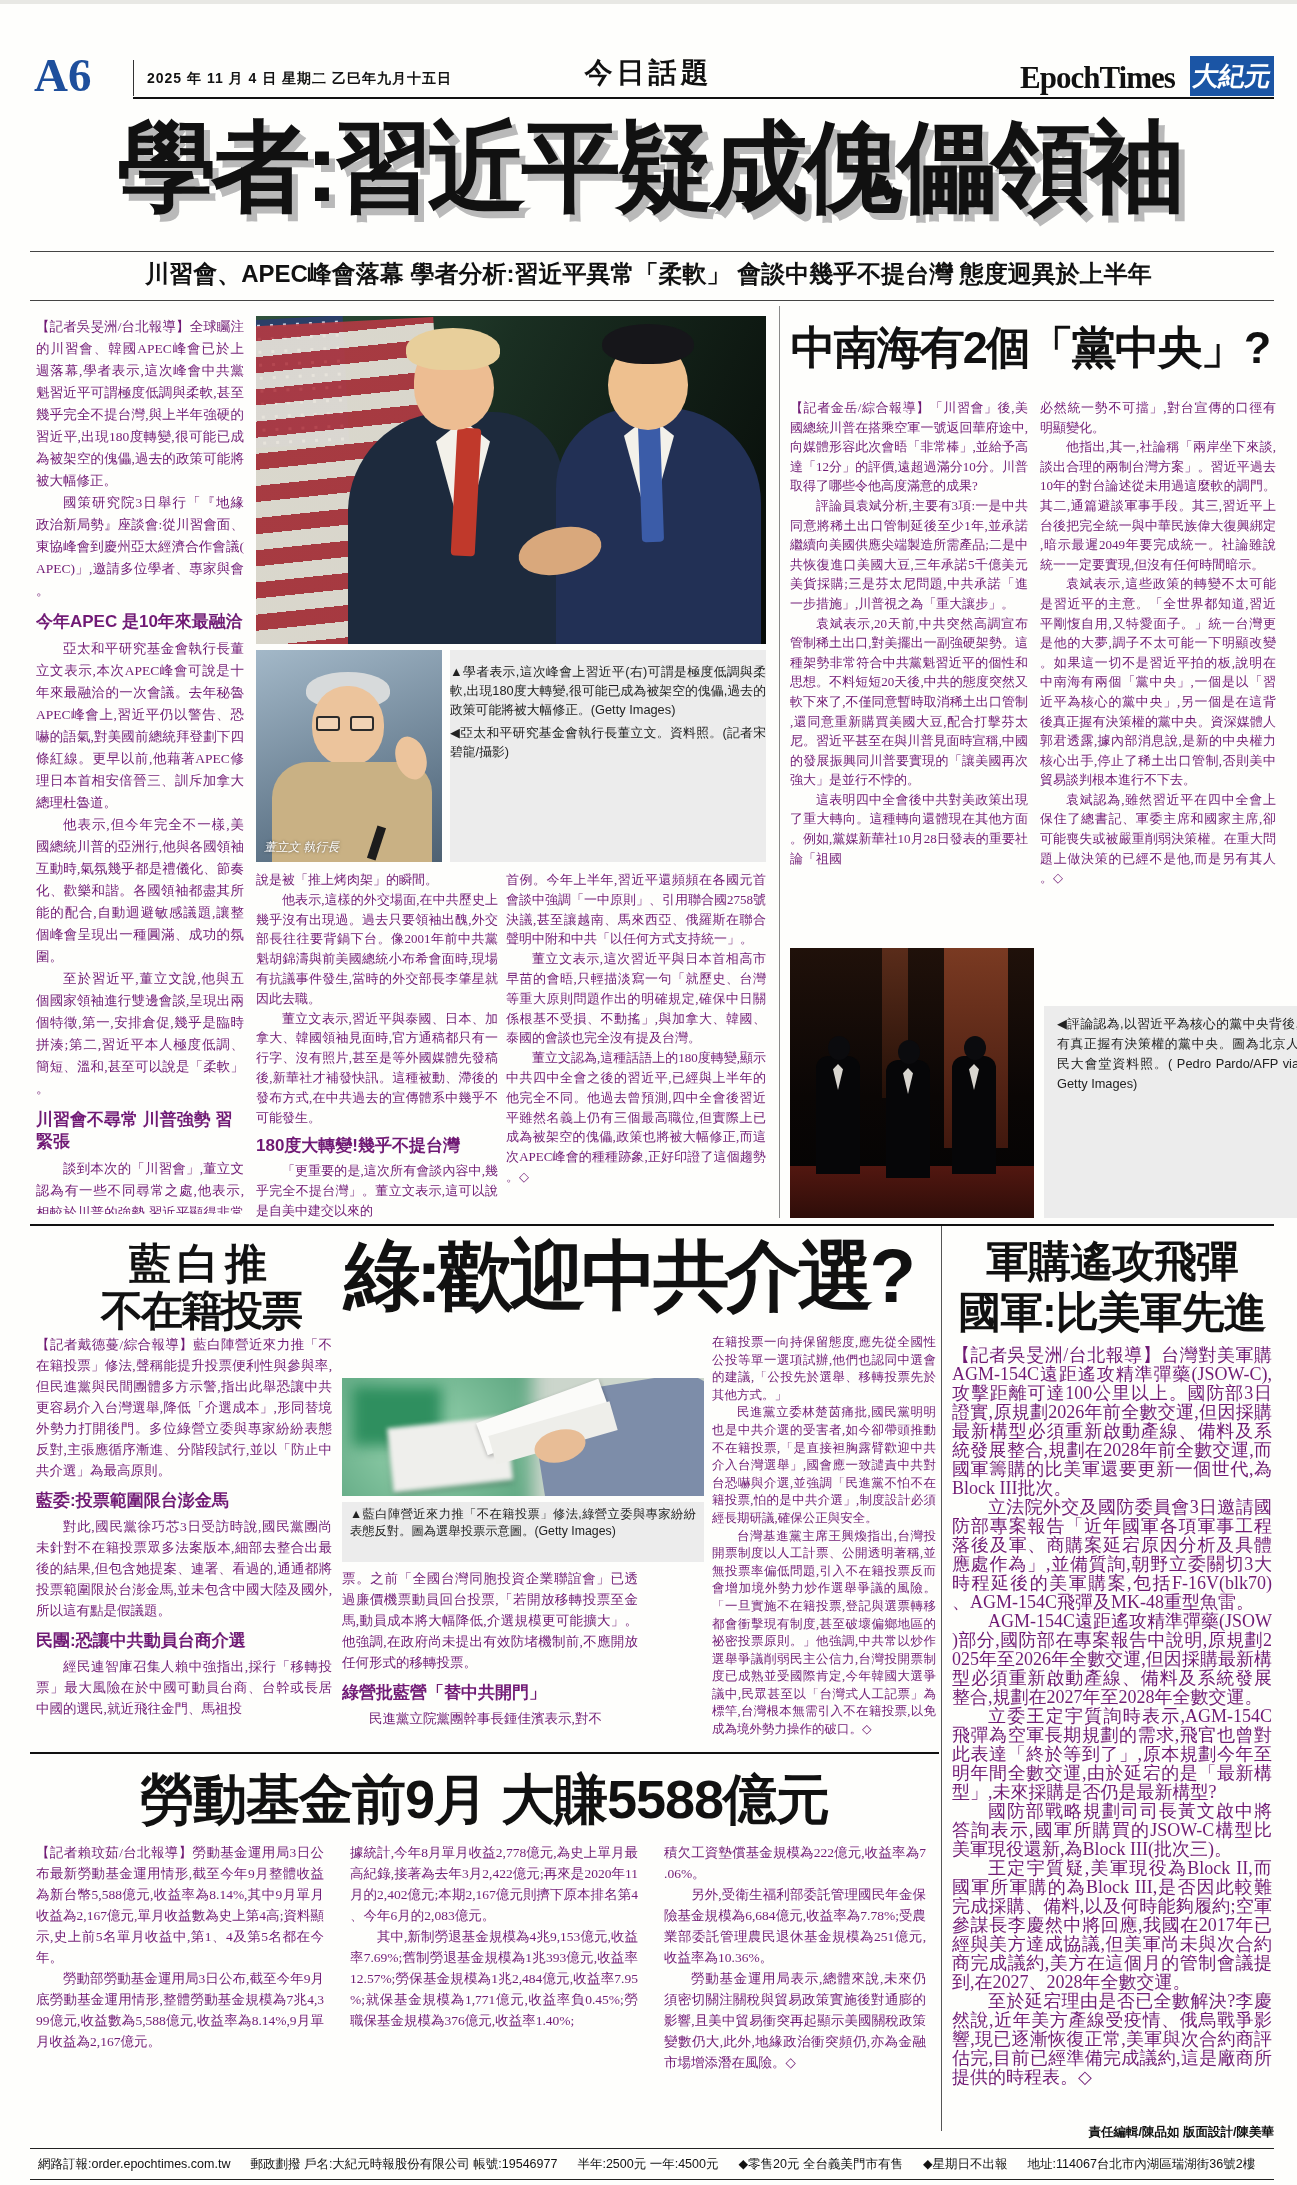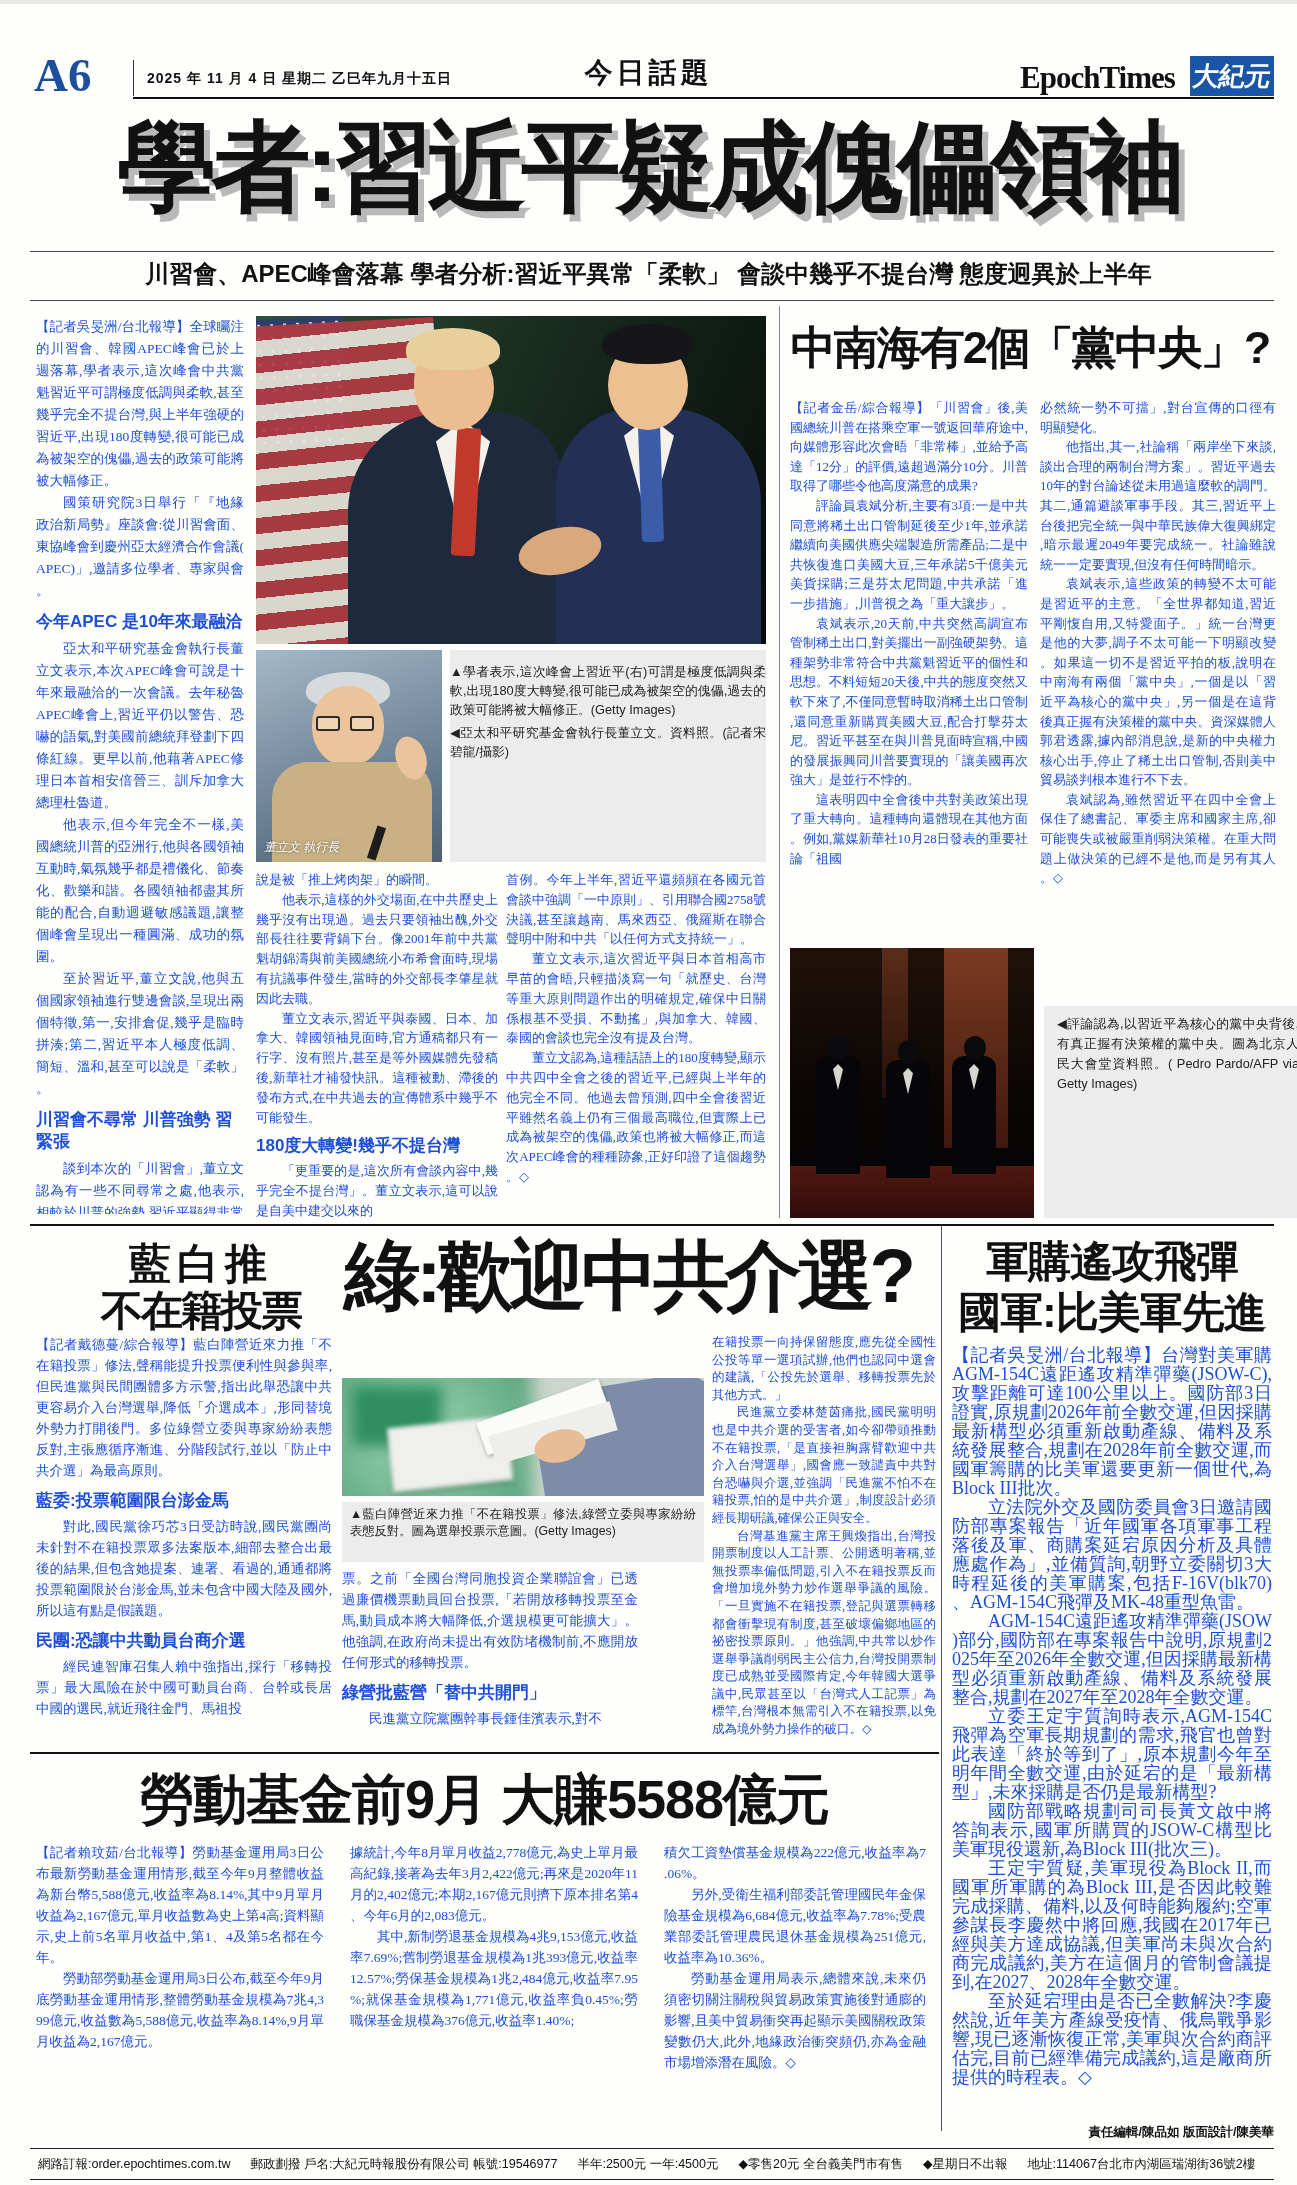--- a/index.html
+++ b/index.html
@@ -6,21 +6,21 @@
   html,body { background:#e8e8e4; }
   #page {
     position: relative; width: 1297px; height: 2185px;
     background: #fefefc; margin: 4px auto; overflow: hidden;
     font-family: "Liberation Serif","DejaVu Serif",serif; color:#111;
   }
   .abs { position: absolute; }
   .sans { font-family: "Liberation Sans","DejaVu Sans",sans-serif; }
   .col {
     position:absolute; overflow:hidden; text-align:justify;
-    word-break: break-all; line-break: anywhere; color:#1d4ed8;
+    word-break: break-all; line-break: anywhere; color:#701a75;
   }
   .col p { text-indent: 2em; }
   .col p.noind { text-indent: 0; }
   .inhead {
     font-family:"Liberation Sans","DejaVu Sans",sans-serif;
     font-weight:900; text-align:left; text-indent:0 !important;
     margin:9px 0 5px 0; font-size:17px; letter-spacing:0;
   }
   .rule-h { position:absolute; background:#111; }
   .rule-v { position:absolute; background:#8a8a8a; width:1px; }

